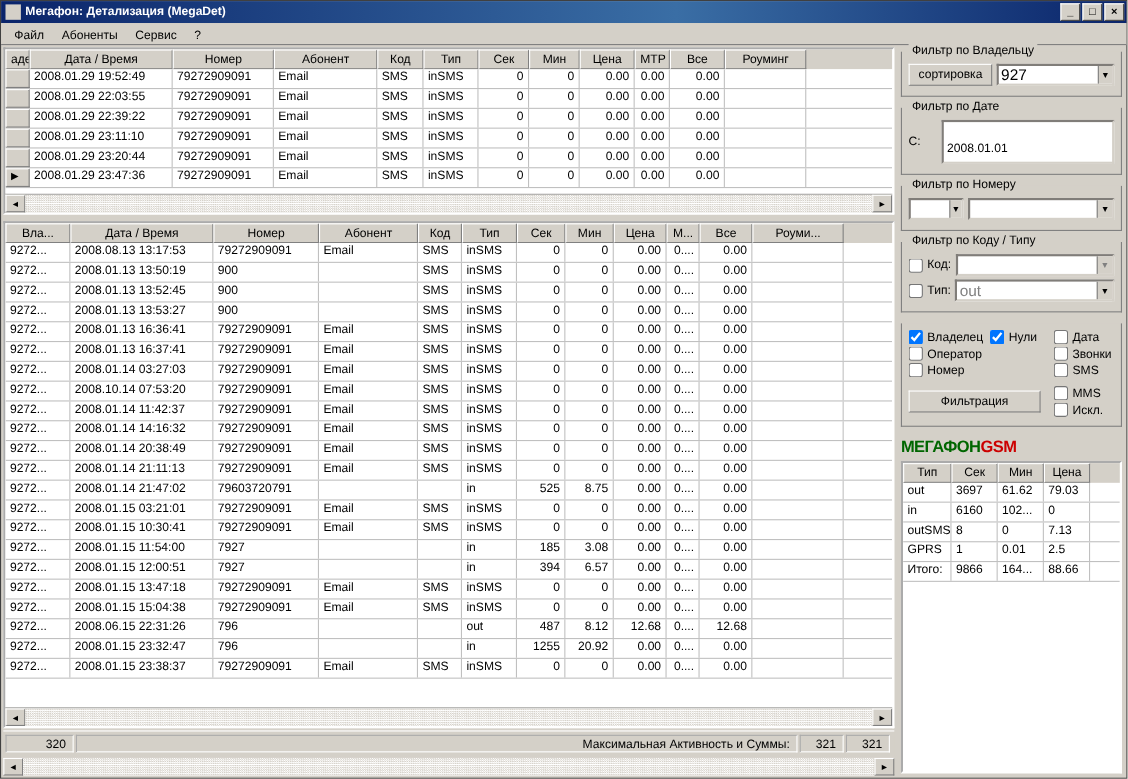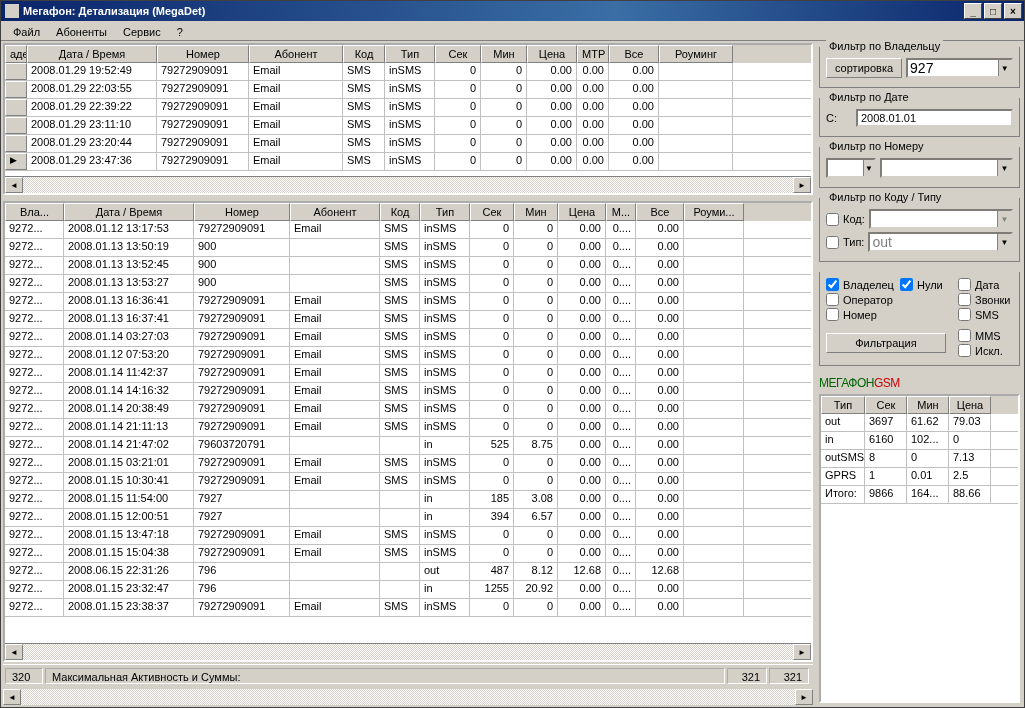--- a/index.html
+++ b/index.html
@@ -22,42 +22,42 @@
 .gr{display:flex;height:17px;border-bottom:1px solid #c0c0c0}
 .gc{padding:1px 4px;overflow:hidden;white-space:nowrap;flex:none;border-right:1px solid #c0c0c0;box-sizing:border-box}
 .gc.r{text-align:right}
 .rowmark{width:22px;flex:none;background:#d4d0c8;border:1px solid;border-color:#fff #808080 #808080 #fff;box-sizing:border-box;position:relative}
 .rowmark.current::after{content:"▶";position:absolute;left:4px;top:1px;font-size:9px;color:#000}
 .hscroll{height:16px;background:#d4d0c8;border-top:1px solid #808080;display:flex;align-items:stretch}
 .sbtn{width:16px;background:#d4d0c8;border:1px solid;border-color:#fff #808080 #808080 #fff;display:flex;align-items:center;justify-content:center;font-size:8px}
 .strack{flex:1;background:repeating-conic-gradient(#d4d0c8 0% 25%,#fff 0% 50%) 0/2px 2px}
 .status{height:22px;background:#d4d0c8;display:flex;align-items:center;padding:0 2px;border-top:1px solid #fff}
 .statcell{border:1px inset #fff;padding:2px 6px;margin-right:2px;background:#d4d0c8;height:16px;box-sizing:border-box;font-size:11px}
-.statwide{flex:1;text-align:left}
+.statwide{flex:1;text-align:right}
 .bottomscroll{height:16px;background:#d4d0c8;display:flex;margin-top:2px}
 .groupbox{border:1px solid #808080;border-top:none;margin:4px 2px 6px 2px;padding:8px 6px 6px 6px;position:relative;background:#d4d0c8}
 .groupbox::before{content:attr(data-title);position:absolute;top:-7px;left:6px;background:#d4d0c8;padding:0 3px;font-size:11px}
 .btn{background:#d4d0c8;border:1px solid;border-color:#fff #808080 #808080 #fff;padding:2px 8px;font-size:11px;cursor:default;height:20px;box-sizing:border-box;display:inline-flex;align-items:center;justify-content:center}
 .combo{background:#fff;border:2px inset #d4d0c8;height:20px;display:flex;align-items:center;box-sizing:border-box}
 .combo input{border:none;outline:none;font-size:14px;width:100%;padding:0 2px;background:transparent}
 .combo .dd{width:15px;height:100%;background:#d4d0c8;border-left:1px solid #808080;display:flex;align-items:center;justify-content:center;font-size:8px}
-.field{background:#fff;border:2px inset #d4d0c8;height:18px;padding:1px 3px;box-sizing:border-box;font-size:11px}
+.field{background:#fff;border:2px inset #d4d0c8;height:18px;padding:18px 3px;box-sizing:border-box;font-size:11px}
 .chk{display:flex;align-items:center;gap:4px;margin:2px 0}
 .chk input{margin:0}
 .row{display:flex;align-items:center;gap:4px;margin:3px 0}
 .lbl{width:26px;flex:none}
-.logo{font-weight:normal;font-size:12px;letter-spacing:-0.5px;padding:4px 2px}
+.logo{font-weight:bold;font-size:15px;letter-spacing:-0.5px;padding:4px 2px}
 .logo .m{color:#006600}
 .logo .g{color:#cc0000}
 .sumgrid{border:2px inset #fff;background:#fff;flex:1;min-height:0;display:flex;flex-direction:column;margin:0 2px 2px 2px}
 .disabled{color:#808080}
 
 .g1 .c0{width:22px}.g1 .c1{width:130px}.g1 .c2{width:92px}.g1 .c3{width:94px}.g1 .c4{width:42px}.g1 .c5{width:50px}.g1 .c6{width:46px}.g1 .c7{width:46px}.g1 .c8{width:50px}.g1 .c9{width:32px}.g1 .c10{width:50px}.g1 .c11{width:74px}
 
-.g2 .c0{width:59px}.g2 .c1{width:130px}.g2 .c2{width:96px}.g2 .c3{width:90px}.g2 .c4{width:40px}.g2 .c5{width:50px}.g2 .c6{width:44px}.g2 .c7{width:44px}.g2 .c8{width:48px}.g2 .c9{width:30px}.g2 .c10{width:48px}.g2 .c11{width:60px}
+.g2 .c0{width:59px}.g2 .c1{width:130px}.g2 .c2{width:96px}.g2 .c3{width:90px}.g2 .c4{width:40px}.g2 .c5{width:50px}.g2 .c6{width:44px}.g2 .c7{width:44px}.g2 .c8{width:48px}.g2 .c9{width:30px}.g2 .c10{width:48px}.g2 .c11{width:83px}
 
 .sg .c0{width:44px}.sg .c1{width:42px}.sg .c2{width:42px}.sg .c3{width:42px}
 </style>
 </head>
 <body>
 
 <div class="window">
   <div class="titlebar">
     <div class="icon"></div>
     <span>Мегафон: Детализация (MegaDet)</span>
@@ -196,21 +196,21 @@
             <div class="gh c6">Сек</div>
             <div class="gh c7">Мин</div>
             <div class="gh c8">Цена</div>
             <div class="gh c9">М...</div>
             <div class="gh c10">Все</div>
             <div class="gh c11">Роуми...</div>
           </div>
         <div class="gridbody" id="g2body">
             <div class="gr">
               <div class="gc c0">9272...</div>
-              <div class="gc c1">2008.01.12 13:17:53</div>
+              <div class="gc c1">2008.08.13 13:17:53</div>
               <div class="gc c2">79272909091</div>
               <div class="gc c3">Email</div>
               <div class="gc c4">SMS</div>
               <div class="gc c5">inSMS</div>
               <div class="gc c6 r">0</div>
               <div class="gc c7 r">0</div>
               <div class="gc c8 r">0.00</div>
               <div class="gc c9 r">0....</div>
               <div class="gc c10 r">0.00</div>
               <div class="gc c11"></div>
@@ -294,21 +294,21 @@
               <div class="gc c5">inSMS</div>
               <div class="gc c6 r">0</div>
               <div class="gc c7 r">0</div>
               <div class="gc c8 r">0.00</div>
               <div class="gc c9 r">0....</div>
               <div class="gc c10 r">0.00</div>
               <div class="gc c11"></div>
             </div>
             <div class="gr">
               <div class="gc c0">9272...</div>
-              <div class="gc c1">2008.01.12 07:53:20</div>
+              <div class="gc c1">2008.10.14 07:53:20</div>
               <div class="gc c2">79272909091</div>
               <div class="gc c3">Email</div>
               <div class="gc c4">SMS</div>
               <div class="gc c5">inSMS</div>
               <div class="gc c6 r">0</div>
               <div class="gc c7 r">0</div>
               <div class="gc c8 r">0.00</div>
               <div class="gc c9 r">0....</div>
               <div class="gc c10 r">0.00</div>
               <div class="gc c11"></div>
@@ -510,21 +510,21 @@
               <div class="gc c11"></div>
             </div>
           </div>
         <div class="hscroll">
           <div class="sbtn">◄</div>
             <div class="strack"></div>
             <div class="sbtn">►</div>
         </div>
       </div>
       <div class="status">
-        <div class="statcell" style="width:38px;text-align:left">320</div>
+        <div class="statcell" style="width:62px;text-align:right">320</div>
         <div class="statcell statwide">Максимальная Активность и Суммы:</div>
         <div class="statcell" style="width:40px;text-align:right">321</div>
         <div class="statcell" style="width:40px;text-align:right">321</div>
       </div>
       <div class="bottomscroll">
         <div class="sbtn">◄</div>
           <div class="strack"></div>
           <div class="sbtn">►</div>
       </div>
     </div>

